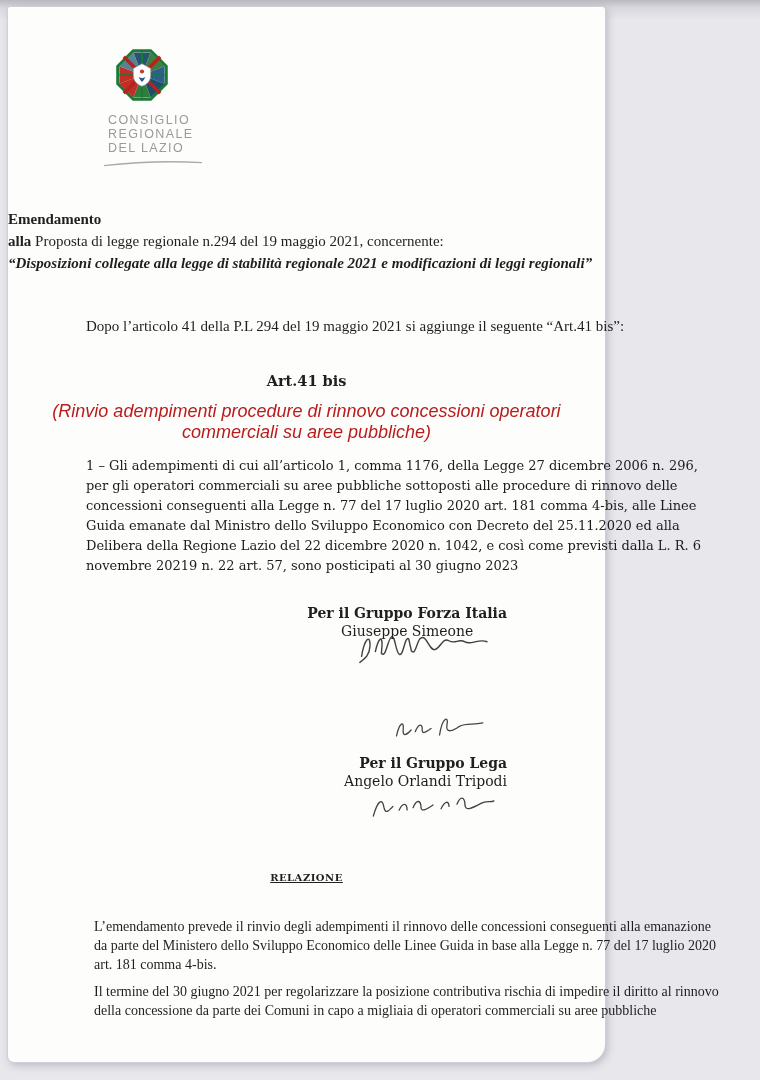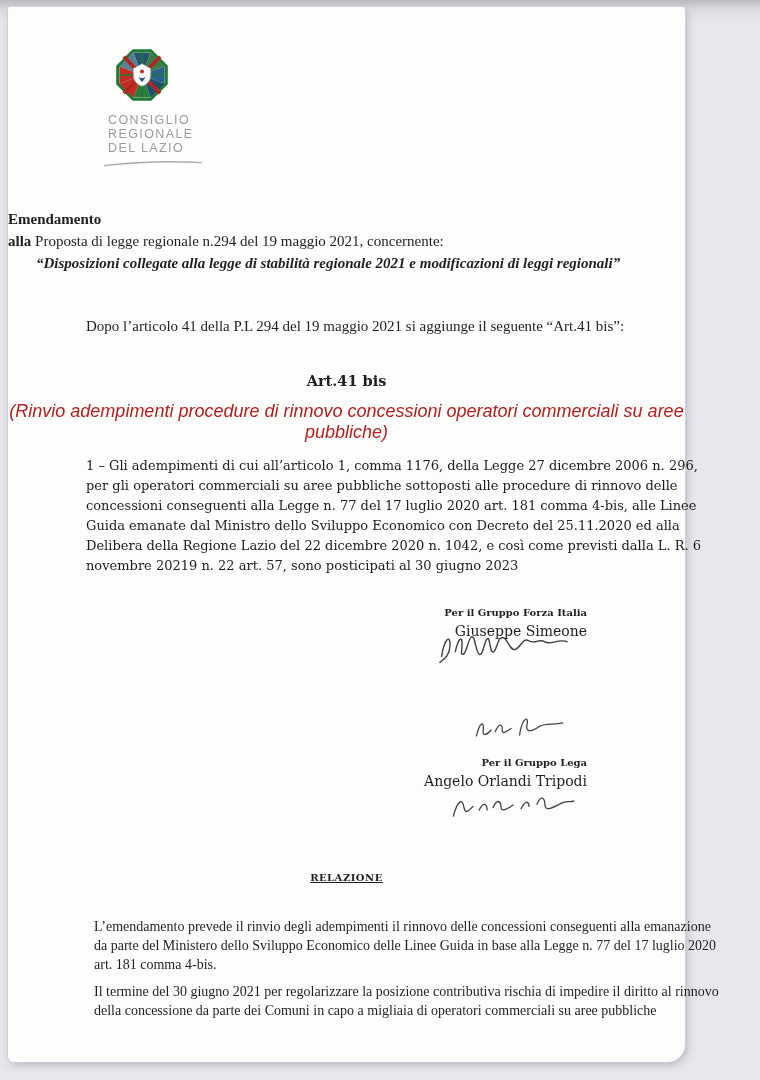--- a/index.html
+++ b/index.html
@@ -2,52 +2,52 @@
 <html><head>
 <meta charset="utf-8">
 <style>
   html,body{margin:0;padding:0;}
   body{
     width:760px;height:1080px;position:relative;overflow:hidden;
     background:linear-gradient(180deg,#b9b9c0 0%, #d8d8de 8px, #e7e7ec 20px, #e7e7ec 100%);
     font-family:"Liberation Serif", serif;color:#1f1f1f;
   }
   .page{
-    position:absolute;left:8px;top:7px;width:677px;height:1055px;
+    position:absolute;left:8px;top:7px;width:597px;height:1055px;
     background:#fdfdfc;
     border-radius:2px 3px 18px 6px;
     box-shadow:0 0 0 1px #cfcfd6, 2px 3px 8px rgba(90,90,110,.35);
   }
   .abs{position:absolute;}
 
   
   .logo-text{color:#9a9a9a;font-family:"Liberation Sans",sans-serif;
     font-size:12.5px;line-height:14px;letter-spacing:1.4px;}
   .swoosh{display:block;}
 
   
   .title-block{left:0;right:0;top:201px;text-align:left;font-size:15px;line-height:22px;}
   .t-bold{font-weight:bold;}
-  .t-bolditalic{font-weight:bold;font-style:italic;padding-left:28px;}
+  .t-bolditalic{font-weight:bold;font-style:italic;}
 
   .intro{left:78px;top:311px;width:620px;font-size:15px;}
 
   .art-heading{left:0;right:0;top:365px;text-align:center;font-weight:bold;
     font-family:"DejaVu Serif",serif;font-size:14.5px;}
   .art-subtitle{left:0;right:0;top:394px;text-align:center;
     font-family:"Liberation Sans",sans-serif;font-style:italic;
     color:#b91c1c;font-size:18px;}
 
   .art-body{left:78px;top:449px;width:622px;
     font-family:"DejaVu Serif",serif;font-size:13px;line-height:20px;color:#1c1c1c;}
 
   
   .sig-block{right:98px;text-align:right;font-family:"DejaVu Serif",serif;}
-  .sig-group{font-weight:bold;font-size:10px;line-height:18px;}
-  .sig-name{font-size:14px;line-height:18px;}
+  .sig-group{font-weight:bold;font-size:14px;line-height:18px;}
+  .sig-name{font-size:14px;line-height:18px;text-align:center;}
   .scribble{position:absolute;}
   .scribble svg{display:block;}
 
   .relazione-heading{left:0;right:0;top:865px;text-align:center;
     font-family:"DejaVu Serif",serif;font-weight:bold;font-size:10px;
     text-decoration:underline;letter-spacing:.5px;}
   .relazione-body{left:78px;top:902px;width:648px;font-size:14px;line-height:19px;}
   .relazione-body p{margin:8px;}
 </style>
 </head>

